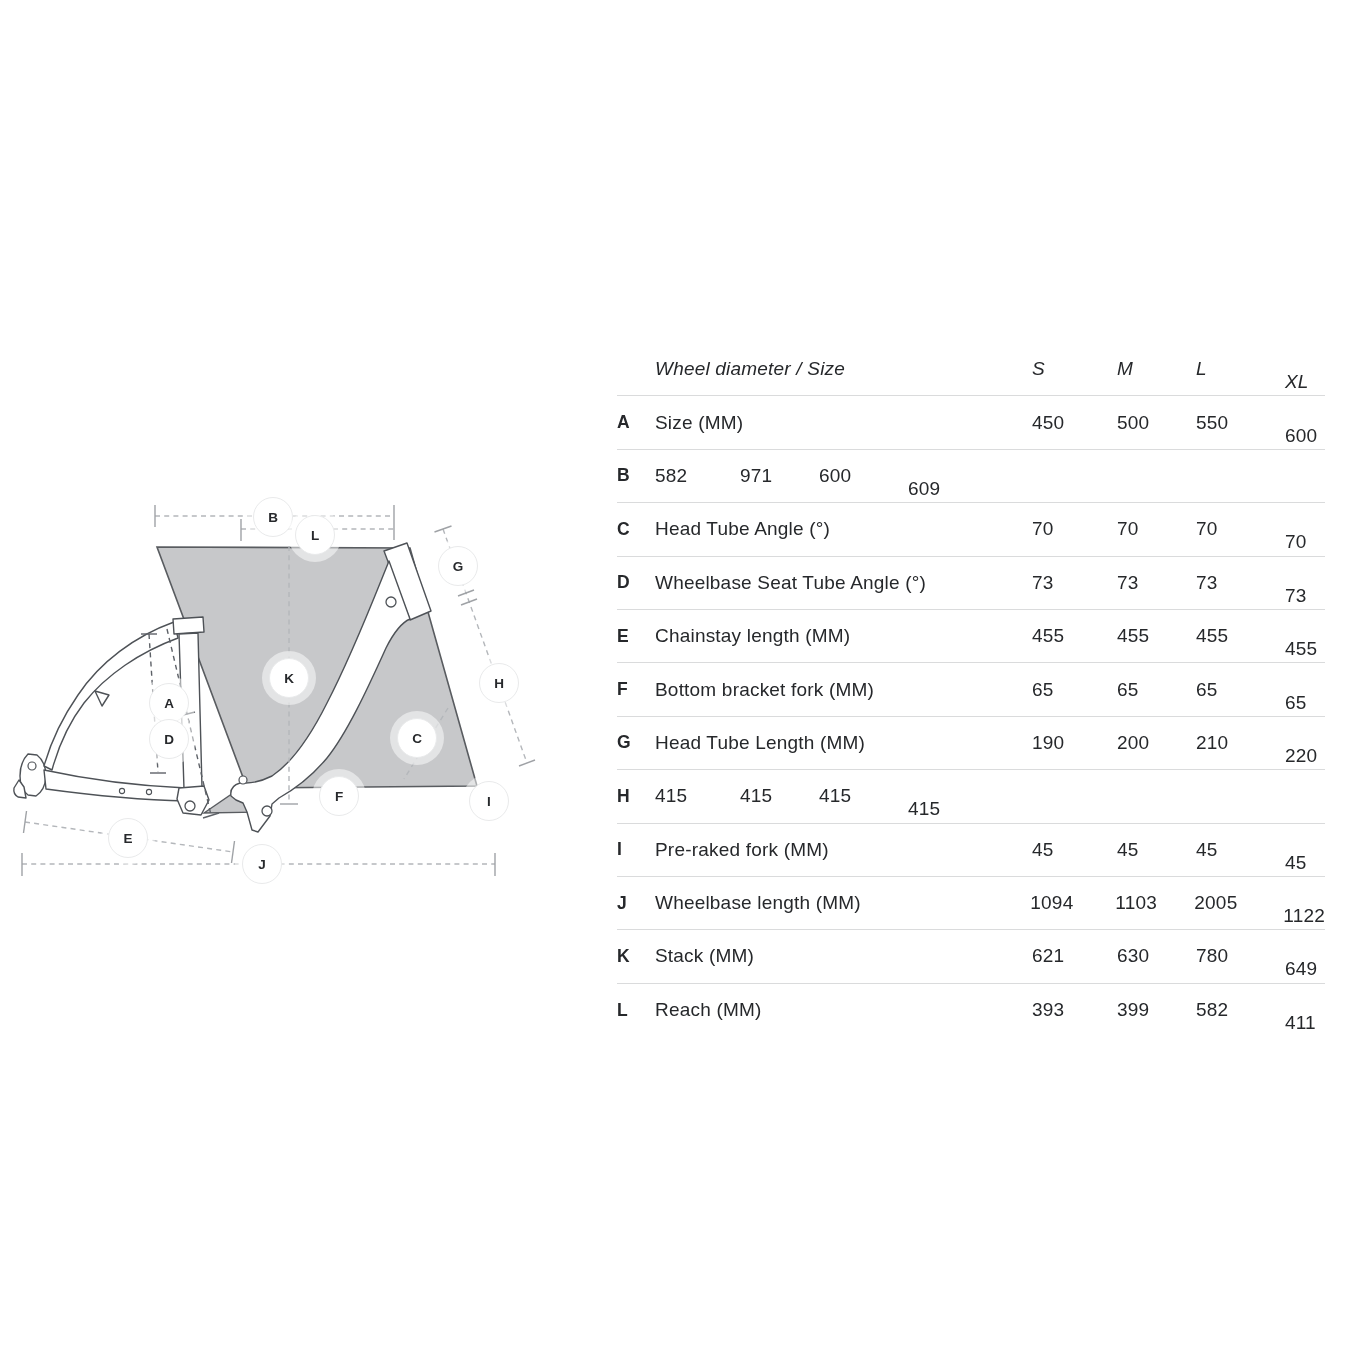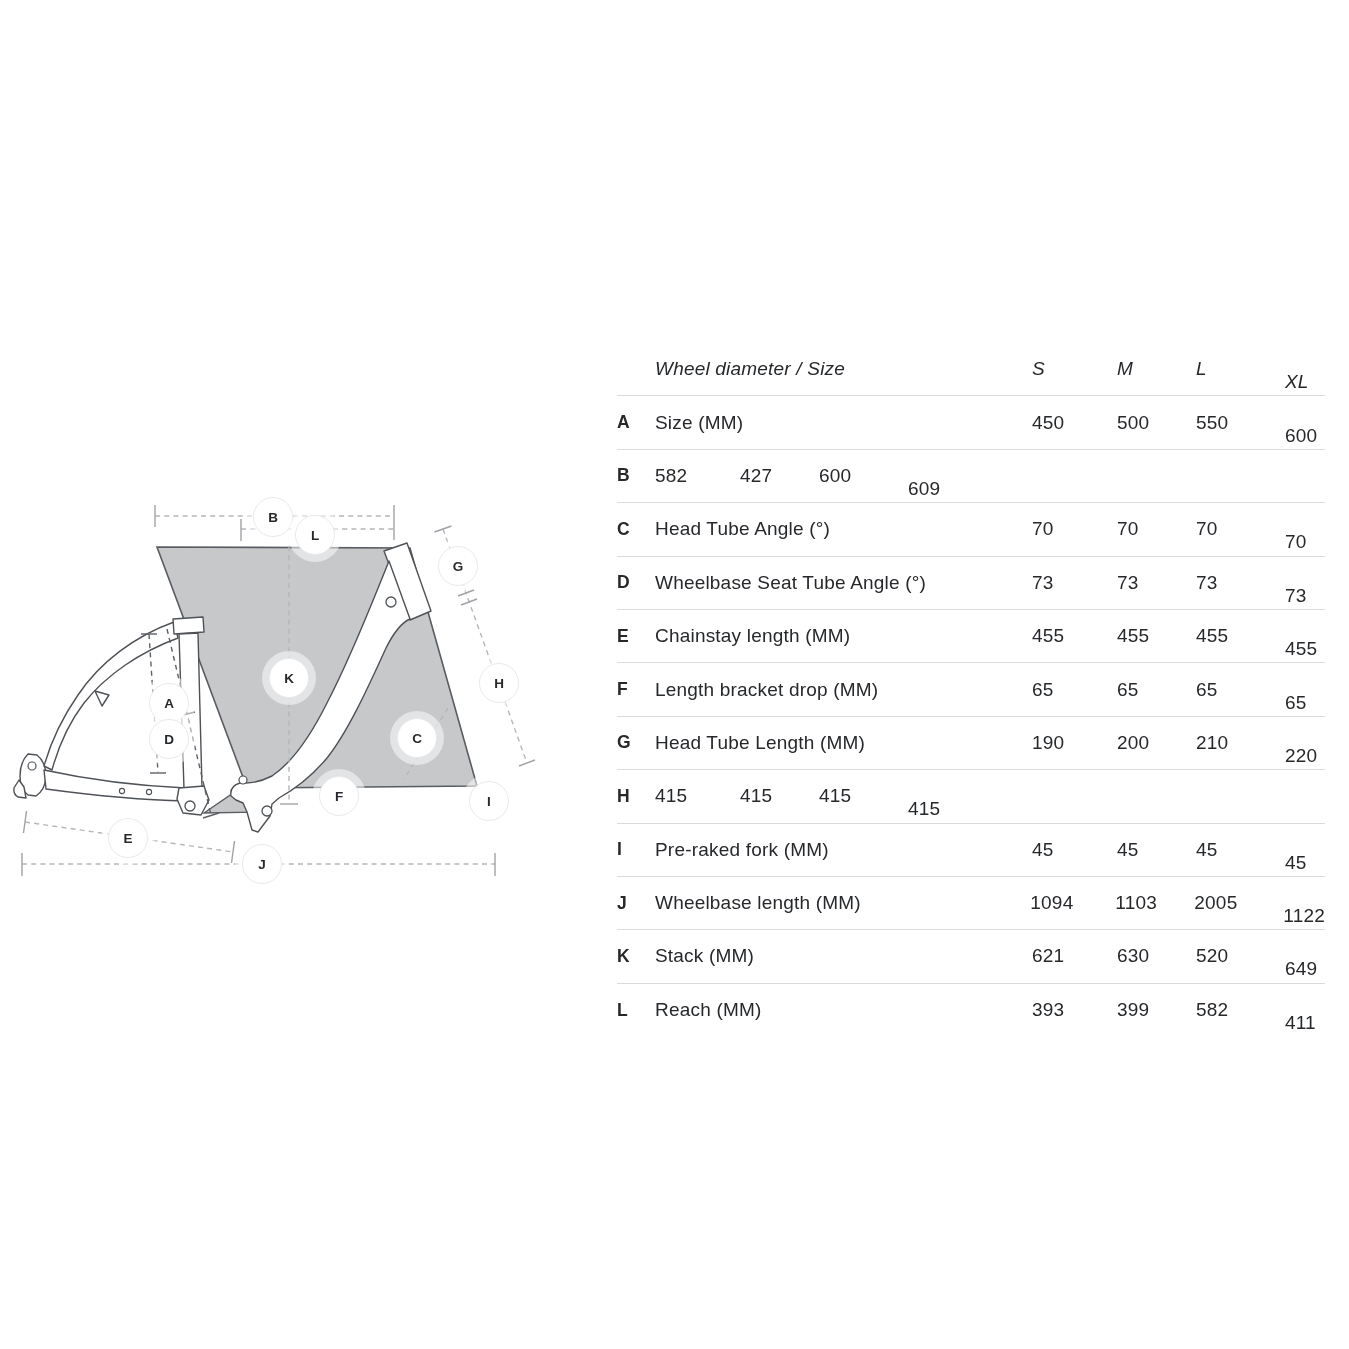--- a/index.html
+++ b/index.html
@@ -183,21 +183,21 @@
           <span class="c-letter">A</span>
           <span class="c-label">Size (MM)</span>
           <span class="c-s">450</span>
           <span class="c-m">500</span>
           <span class="c-l">550</span>
           <span class="c-xl">600</span>
         </div>
         <div class="g-row">
           <span class="c-letter">B</span>
           <span class="c-s">582</span>
-          <span class="c-m">427</span>
+          <span class="c-m">971</span>
           <span class="c-l">600</span>
           <span class="c-xl">609</span>
         </div>
         <div class="g-row">
           <span class="c-letter">C</span>
           <span class="c-label">Head Tube Angle (°)</span>
           <span class="c-s">70</span>
           <span class="c-m">70</span>
           <span class="c-l">70</span>
           <span class="c-xl">70</span>
@@ -213,21 +213,21 @@
         <div class="g-row">
           <span class="c-letter">E</span>
           <span class="c-label">Chainstay length (MM)</span>
           <span class="c-s">455</span>
           <span class="c-m">455</span>
           <span class="c-l">455</span>
           <span class="c-xl">455</span>
         </div>
         <div class="g-row">
           <span class="c-letter">F</span>
-          <span class="c-label">Length bracket drop (MM)</span>
+          <span class="c-label">Bottom bracket fork (MM)</span>
           <span class="c-s">65</span>
           <span class="c-m">65</span>
           <span class="c-l">65</span>
           <span class="c-xl">65</span>
         </div>
         <div class="g-row">
           <span class="c-letter">G</span>
           <span class="c-label">Head Tube Length (MM)</span>
           <span class="c-s">190</span>
           <span class="c-m">200</span>
@@ -255,21 +255,21 @@
           <span class="c-s">1094</span>
           <span class="c-m">1103</span>
           <span class="c-l">2005</span>
           <span class="c-xl">1122</span>
         </div>
         <div class="g-row">
           <span class="c-letter">K</span>
           <span class="c-label">Stack (MM)</span>
           <span class="c-s">621</span>
           <span class="c-m">630</span>
-          <span class="c-l">520</span>
+          <span class="c-l">780</span>
           <span class="c-xl">649</span>
         </div>
         <div class="g-row last">
           <span class="c-letter">L</span>
           <span class="c-label">Reach (MM)</span>
           <span class="c-s">393</span>
           <span class="c-m">399</span>
           <span class="c-l">582</span>
           <span class="c-xl">411</span>
         </div>

